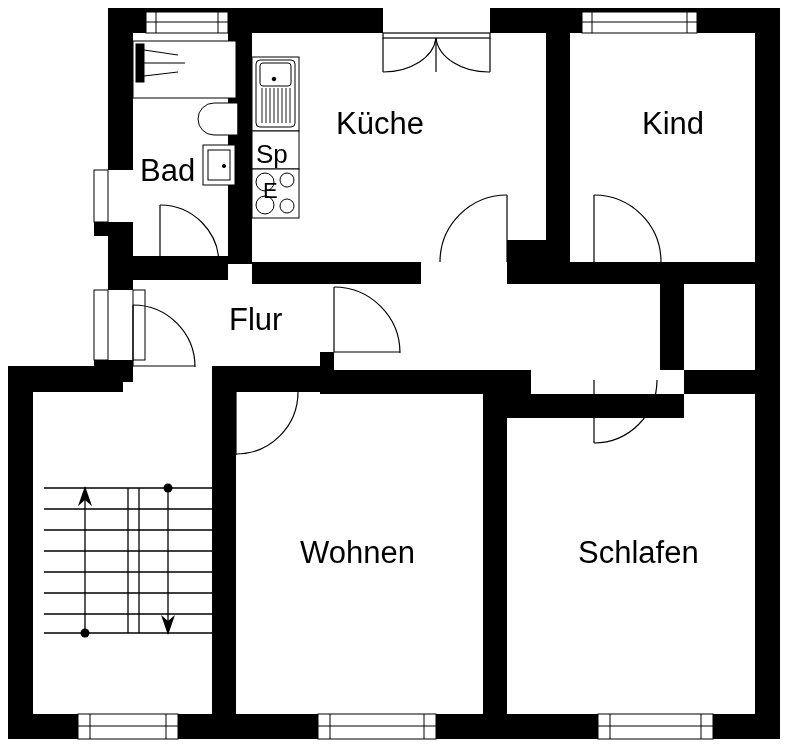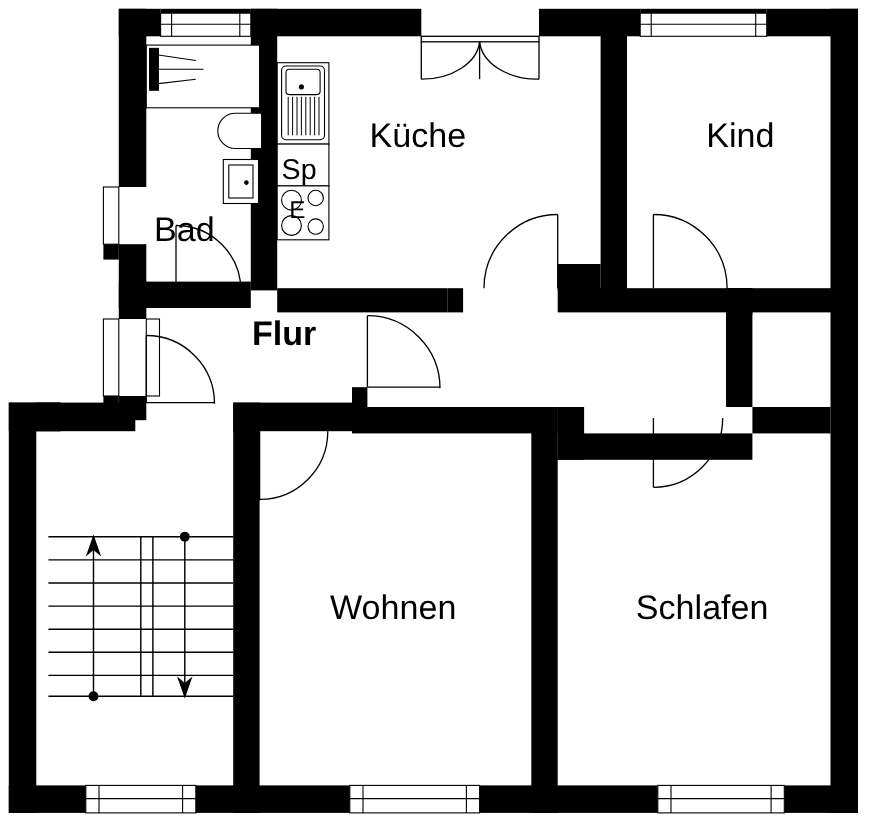--- a/index.html
+++ b/index.html
@@ -288,23 +288,23 @@
       <circle cx="168" cy="488" r="4.5" fill="#000000" stroke="none"></circle>
       <path d="M 168 635 L 161 615 L 168 621 L 175 615 Z" fill="#000000" stroke="none"></path>
     </g>
 
   </svg>
 
   <div class="room-label lbl-big" style="left:336px; top:108px;">Küche</div>
 
   <div class="room-label lbl-big" style="left:630px; top:108px;margin-left:12px;">Kind</div>
 
-  <div class="room-label lbl-big" style="left:140px; top:155px;margin-top:38px;">Bad</div>
-
-  <div class="room-label lbl-big" style="left:229px; top:288px;font-weight:bold;">Flur</div>
+  <div class="room-label lbl-big" style="left:140px; top:155px;">Bad</div>
+
+  <div class="room-label lbl-big" style="left:229px; top:304px;">Flur</div>
 
   <div class="room-label lbl-big" style="left:578px; top:537px;">Schlafen</div>
 
   <div class="room-label lbl-big" style="left:300px; top:537px;">Wohnen</div>
 
   <div class="room-label lbl-small" style="left:256px; top:141px;">Sp</div>
 
   <div class="room-label lbl-tiny" style="left:263px; top:180px;">E</div>
 
 </div>

